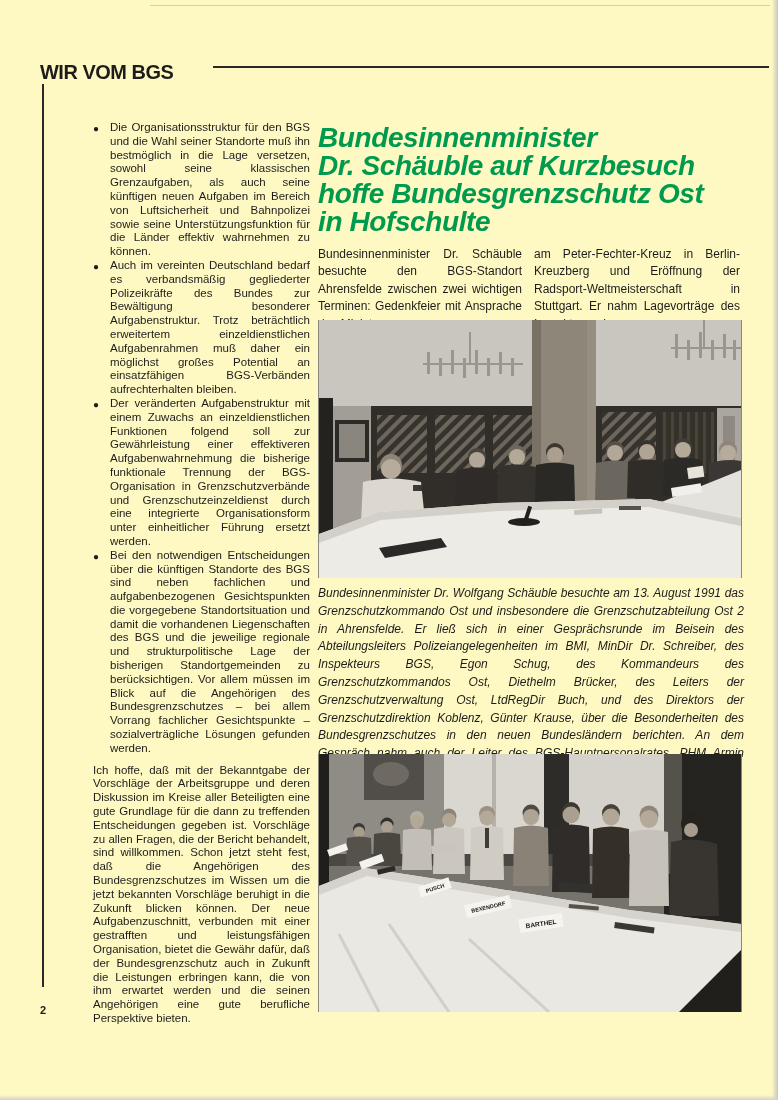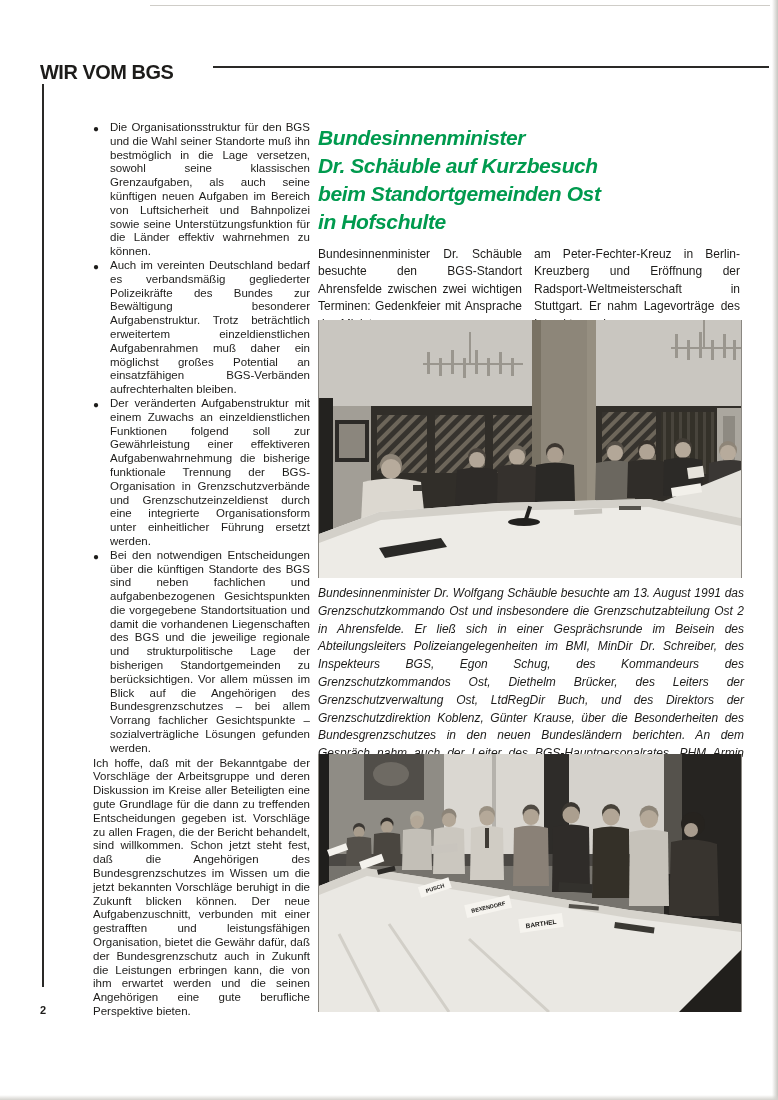--- a/index.html
+++ b/index.html
@@ -1,43 +1,43 @@
 <!DOCTYPE html>
 <html lang="de"><head>
 <meta charset="utf-8">
 <style>
   html,body{margin:0;padding:0;background:#efeeea;}
   #page{
     position:relative;width:778px;height:1100px;margin:0 auto;
-    background:#ffffff;overflow:hidden;
+    background:#fef9c3;overflow:hidden;
     font-family:"Liberation Sans",sans-serif;color:#1d1c1a;
   }
   
   .edge-right{position:absolute;right:0;top:0;width:6px;height:100%;
     background:linear-gradient(to left,#c7c5c0,rgba(199,197,192,0));}
   .edge-bottom{position:absolute;left:0;bottom:0;width:100%;height:5px;
     background:linear-gradient(to top,#d4d2cd,rgba(212,210,205,0));}
   .edge-topline{position:absolute;left:150px;top:5px;width:620px;height:1px;background:#cfcdc8;}
 
   
   .masthead{position:absolute;left:40px;top:60px;font-size:21px;font-weight:bold;
     letter-spacing:-0.5px;transform:scaleX(.95);transform-origin:left top;white-space:nowrap;}
   .rule-top{position:absolute;left:213px;top:66px;width:556px;height:2px;background:#2a2927;}
   .rule-left{position:absolute;left:42px;top:84px;width:2px;height:903px;background:#2a2927;}
 
   
   .leftcol{position:absolute;left:93px;top:121px;width:217px;
     font-size:11.5px;line-height:13.8px;text-align:justify;hyphens:auto;}
   .bullet-item{position:relative;padding-left:17px;}
   .bullet-dot{position:absolute;left:0;top:1px;font-size:10px;line-height:13px;}
-  .closing{margin-top:1px;}
+  .closing{margin-top:8px;}
 
   
   .headline{position:absolute;left:318px;top:124px;width:440px;
-    color:#009a4e;font-size:21px;line-height:28px;font-weight:bold;font-style:italic;
+    color:#009a4e;font-size:28px;line-height:28px;font-weight:bold;font-style:italic;
     letter-spacing:-0.4px;}
   .headline span{display:block;}
 
   
   .intro{position:absolute;left:318px;top:246px;width:424px;
     font-size:12px;line-height:17.4px;text-align:justify;}
   .intro .col{display:inline-block;vertical-align:top;text-align:justify;}
   .intro .c1{width:204px;margin-right:12px;}
   .intro .c2{width:206px;}
 
@@ -82,21 +82,21 @@
     <div class="bullet-item">
       <span class="bullet-dot">●</span>
       <span>Bei den notwendigen Entscheidungen über die künftigen Standorte des BGS sind neben fachlichen und aufgabenbezogenen Gesichtspunkten die vorgegebene Standortsituation und damit die vorhandenen Liegenschaften des BGS und die jeweilige regionale und strukturpolitische Lage der bisherigen Standortgemeinden zu berücksichtigen. Vor allem müssen im Blick auf die Angehörigen des Bundesgrenzschutzes – bei allem Vorrang fachlicher Gesichtspunkte – sozialverträgliche Lösungen gefunden werden.</span>
     </div>
     <div class="closing">Ich hoffe, daß mit der Bekanntgabe der Vorschläge der Arbeitsgruppe und deren Diskussion im Kreise aller Beteiligten eine gute Grundlage für die dann zu treffenden Entscheidungen gegeben ist. Vorschläge zu allen Fragen, die der Bericht behandelt, sind willkommen. Schon jetzt steht fest, daß die Angehörigen des Bundesgrenzschutzes im Wissen um die jetzt bekannten Vorschläge beruhigt in die Zukunft blicken können. Der neue Aufgabenzuschnitt, verbunden mit einer gestrafften und leistungsfähigen Organisation, bietet die Gewähr dafür, daß der Bundesgrenzschutz auch in Zukunft die Leistungen erbringen kann, die von ihm erwartet werden und die seinen Angehörigen eine gute berufliche Perspektive bieten.</div>
   </div>
 
   <div class="headline">
     <span>Bundesinnenminister</span>
     <span>Dr. Schäuble auf Kurzbesuch</span>
-    <span>beim Standortgemeinden Ost</span>
+    <span>hoffe Bundesgrenzschutz Ost</span>
     <span>in Hofschulte</span>
   </div>
 
   <div class="intro">
     <div class="col c1">Bundesinnenminister Dr. Schäuble besuchte den BGS-Standort Ahrensfelde zwischen zwei wichtigen Terminen: Gedenkfeier mit Ansprache des Ministers</div><div class="col c2">am Peter-Fechter-Kreuz in Berlin-Kreuzberg und Eröffnung der Radsport-Weltmeisterschaft in Stuttgart. Er nahm Lagevorträge des Inspekteurs des</div>
   </div>
 
   <div class="photo photo1">
     <svg viewBox="0 0 422 258">
       <defs>

